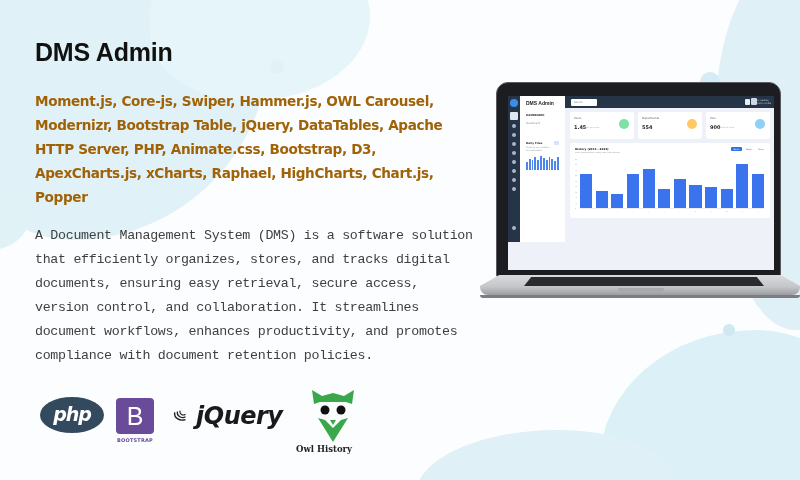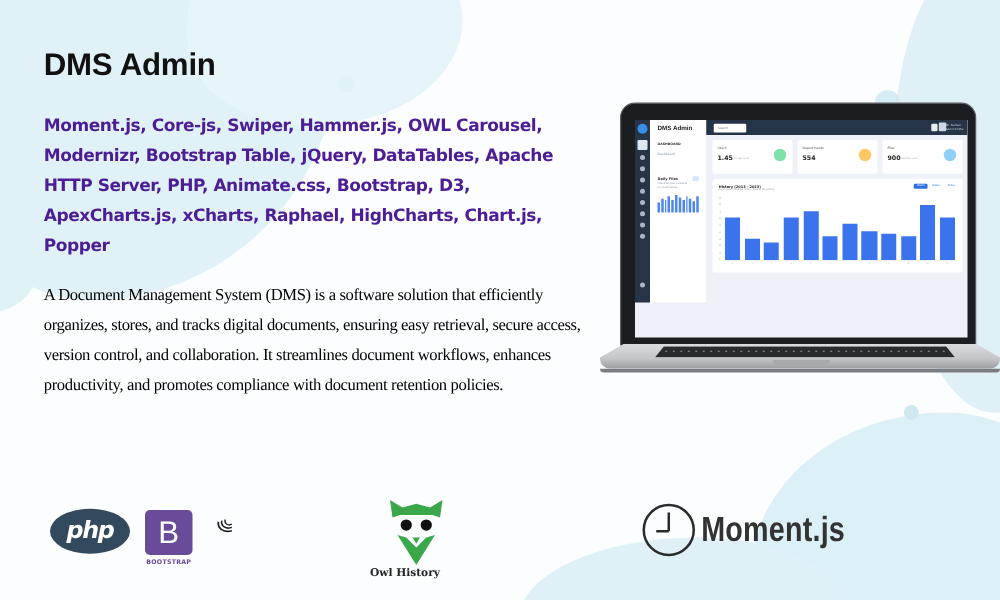--- a/index.html
+++ b/index.html
@@ -21,26 +21,26 @@
   .blob.b8 { left: 723px; top: 324px; width: 12px; height: 12px; background: #cfe8f1; }
   .blob.b9 { left: -50px; top: 180px; width: 80px; height: 70px; background: #e1f2f7; }
   .title {
     position: absolute; left: 35px; top: 38px;
     font-family: "Liberation Sans", sans-serif; font-weight: bold;
     font-size: 25px; color: #111; letter-spacing: -0.2px;
   }
   .techs {
     position: absolute; left: 35px; top: 89px; width: 450px;
     font-family: "DejaVu Sans", sans-serif; font-weight: bold;
-    font-size: 13.6px; line-height: 24px; color: #4c1d95; letter-spacing: -0.35px;
+    font-size: 13.6px; line-height: 24px; color: #a16207; letter-spacing: -0.35px;
   }
   .desc {
     position: absolute; left: 35px; top: 224px; width: 440px;
-    font-family: Liberation Serif, serif;
-    font-size: 13.3px; line-height: 24px; color: #000000; letter-spacing: -0.3px;
+    font-family: Liberation Mono, monospace;
+    font-size: 13.3px; line-height: 24px; color: #404040; letter-spacing: -0.3px;
   }
 
   
   .laptop { position: absolute; left: 480px; top: 82px; width: 320px; height: 235px; }
   .lid {
     position: absolute; left: 16px; top: 0; width: 285px; height: 195px;
     background: #1c1d20; border-radius: 12px 12px 2px 2px;
     border: 1px solid #5a5b60;
   }
   .screen {
@@ -88,21 +88,21 @@
     background: linear-gradient(#d9dbdf, #c3c5c9 60%, #9b9da1);
     border-radius: 2px 2px 8px 8px;
     clip-path: polygon(6% 0, 94% 0, 100% 55%, 100% 100%, 0 100%, 0 55%);
   }
   .kbd { position: absolute; left: 44px; top: 195px; width: 240px; height: 9px; background: #2a2b2f; clip-path: polygon(3% 0, 97% 0, 100% 100%, 0 100%); }
   .kbd-dots { position: absolute; left: 50px; top: 197px; width: 228px; height: 5px; background-image: radial-gradient(#9a9ca2 0.6px, transparent 0.8px); background-size: 6px 4px; }
   .hinge { position: absolute; left: 138px; top: 206px; width: 46px; height: 4px; background: #a7a9ad; border-radius: 0 0 4px 4px; }
   .shadow { position: absolute; left: 0; top: 213px; width: 320px; height: 3px; background: #7b7d82; border-radius: 0 0 6px 6px; }
 
   
-  .logos { position: absolute; left: 0; top: 390px; width: 683px; height: 90px; padding-left: 28px; }
+  .logos { position: absolute; left: 0; top: 380px; width: 683px; height: 90px; padding-left: 28px; }
   .php { position: absolute; left: 40px; top: 17px; width: 64px; height: 36px; border-radius: 50%; background: #33495e; color: #fff; font-family: "DejaVu Sans", sans-serif; font-weight: bold; font-style: italic; font-size: 19px; text-align: center; line-height: 34px; letter-spacing: -1px; }
   .bs { position: absolute; left: 116px; top: 18px; width: 38px; height: 36px; background: #6a4b9a; border-radius: 4px; color: #fff; font-family: "Liberation Sans", sans-serif; font-size: 25px; text-align: center; line-height: 36px; }
   .bs-txt { position: absolute; left: 114px; top: 57px; width: 42px; font-size: 5px; color: #6a4b9a; text-align: center; font-weight: bold; letter-spacing: 0.2px; }
   .jq { position: absolute; left: 172px; top: 22px; display: flex; align-items: center; gap: 6px; }
   .jq .swirl { width: 18px; height: 18px; }
   .jq .jqt { font-family: "DejaVu Sans", sans-serif; font-weight: bold; font-style: italic; font-size: 24px; color: #1a1a1a; letter-spacing: -0.5px; }
   .owl { position: absolute; left: 308px; top: 4px; width: 50px; height: 58px; }
   .owl-txt { position: absolute; left: 296px; top: 64px; font-family: "DejaVu Serif", serif; font-weight: bold; font-size: 8.5px; color: #222; white-space: nowrap; }
   .apache { position: absolute; left: 382px; top: 16px; width: 100px; height: 40px; }
   .apache .feather { position: absolute; left: 0; top: 0; width: 20px; height: 40px; }
@@ -256,30 +256,23 @@
 <div class="logos">
   <div class="php">php</div>
   <div class="bs">B</div>
   <div class="bs-txt">BOOTSTRAP</div>
   <div class="jq">
     <svg class="swirl" viewBox="0 0 20 20">
       <path d="M3 6 C2 12 8 16 15 14" stroke="#222" stroke-width="1.6" fill="none"></path>
       <path d="M6 5 C5 10 10 13 15 11" stroke="#222" stroke-width="1.4" fill="none"></path>
       <path d="M9 4 C8 8 12 10 15 8" stroke="#222" stroke-width="1.2" fill="none"></path>
     </svg>
+    <span class="jqt">jQuery</span>
   </div>
   <svg class="owl" viewBox="0 0 50 58">
     <path d="M4 6 L14 12 L25 9 L36 12 L46 6 L44 20 L38 18 L12 18 L6 20 Z" fill="#3aa84a"></path>
     <circle cx="17" cy="26" r="4.5" fill="#111"></circle>
     <circle cx="33" cy="26" r="4.5" fill="#111"></circle>
     <path d="M10 34 L25 58 L40 34 L33 36 L25 44 L17 36 Z" fill="#3aa84a"></path>
     <path d="M22 36 L25 41 L28 36 Z" fill="#3aa84a"></path>
   </svg>
   <div class="owl-txt">Owl History</div>
-  <div class="moment">
-    <svg class="clock" viewBox="0 0 44 44">
-      <circle cx="22" cy="22" r="20" stroke="#2b2b2b" stroke-width="2" fill="none"></circle>
-      <line x1="22" y1="8" x2="22" y2="23" stroke="#2b2b2b" stroke-width="2"></line>
-      <line x1="12" y1="23" x2="22" y2="23" stroke="#2b2b2b" stroke-width="2"></line>
-    </svg>
-    <span class="mt">Moment.js</span>
-  </div>
 </div>
 
 </body></html>

